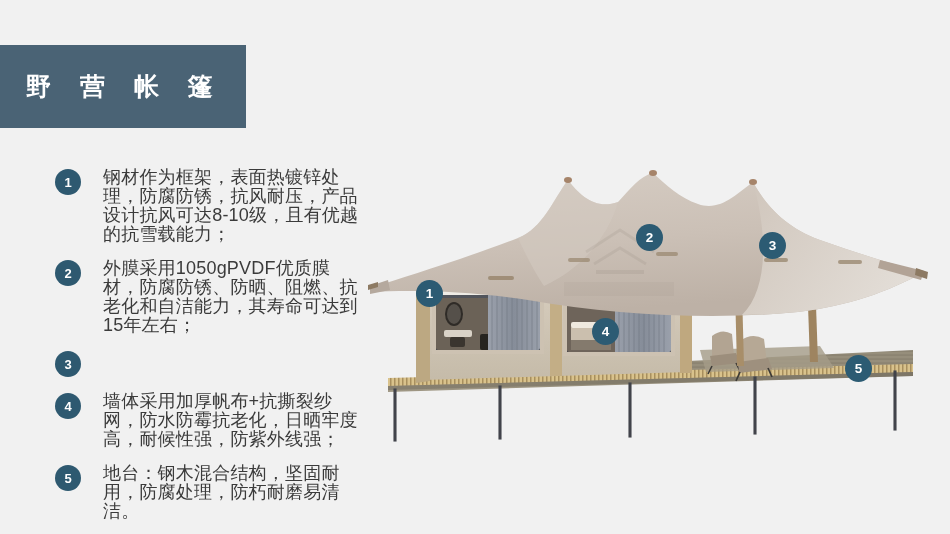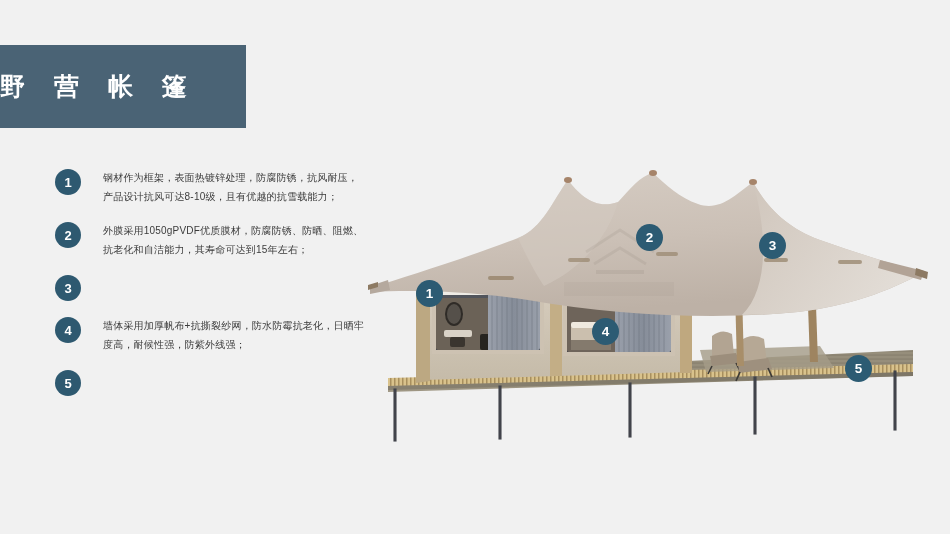--- a/index.html
+++ b/index.html
@@ -8,38 +8,38 @@
     background:#f1f1f1;
     font-family:"Liberation Sans","DejaVu Sans",sans-serif;
     overflow:hidden;position:relative;
   }
   .slide{position:absolute;inset:0;background:#f1f1f1;}
 
   
   .title-bar{
     position:absolute;left:0;top:45px;width:246px;height:83px;
     background:#4a6375;display:flex;align-items:center;
-    box-sizing:border-box;
+    box-sizing:border-box;padding-left:26px;
   }
   .title-text{
     color:#ffffff;font-size:25px;font-weight:bold;
     letter-spacing:11px;line-height:1;white-space:nowrap;
   }
 
   
   .features{position:absolute;left:55px;top:168px;width:320px;}
   .feature{display:flex;align-items:flex-start;margin-bottom:15px;}
   .badge{
     flex:0 0 auto;width:26px;height:26px;border-radius:50%;
     background:#2e5970;color:#fff;font-size:13px;font-weight:bold;
     display:flex;align-items:center;justify-content:center;
     margin-top:1px;
   }
   .feature-text{
-    margin-left:22px;font-size:10px;line-height:19px;
+    margin-left:22px;font-size:18px;line-height:19px;
     color:#3b3b3b;letter-spacing:.2px;max-width:262px;
   }
 
   
   .photo{position:absolute;left:368px;top:140px;width:560px;height:310px;}
   .photo svg{position:absolute;left:0;top:0;}
 
   
   .marker{
     position:absolute;width:27px;height:27px;border-radius:50%;
@@ -79,20 +79,21 @@
       <div class="badge">3</div>
     </div>
 
     <div class="feature">
       <div class="badge">4</div>
       <div class="feature-text">墙体采用加厚帆布+抗撕裂纱网，防水防霉抗老化，日晒牢度高，耐候性强，防紫外线强；</div>
     </div>
 
     <div class="feature">
       <div class="badge">5</div>
+      <div class="feature-text">地台：钢木混合结构，坚固耐用，防腐处理，防朽耐磨易清洁。</div>
     </div>
 
   </div>
 
   <div class="photo">
     <svg width="560" height="310" viewBox="0 0 560 310" xmlns="http://www.w3.org/2000/svg">
       <defs>
         <linearGradient id="canopyG" x1="0" y1="0" x2="0.3" y2="1">
           <stop offset="0%" stop-color="#d6cdc4"></stop>
           <stop offset="55%" stop-color="#cbc0b6"></stop>

